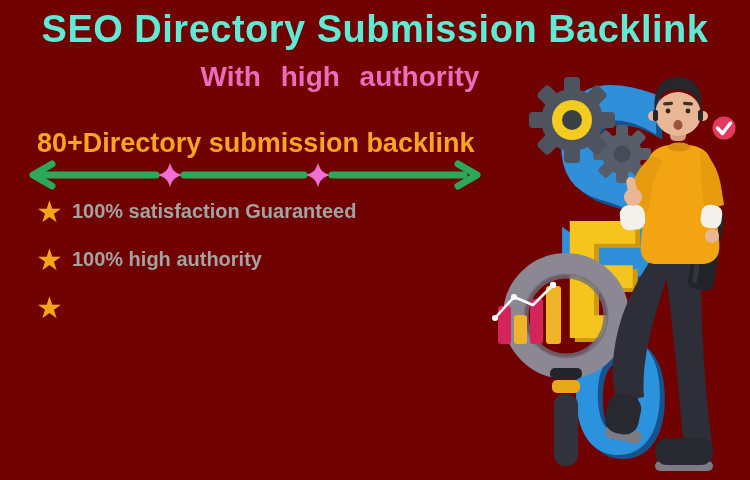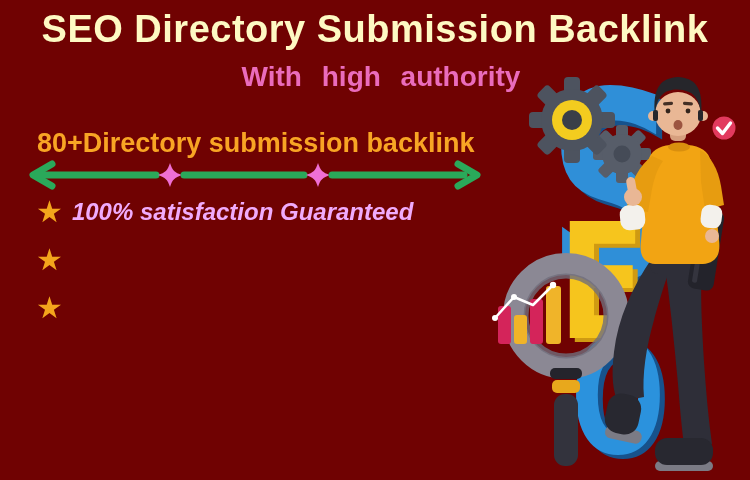--- a/index.html
+++ b/index.html
@@ -4,40 +4,40 @@
 <style>
   html,body{margin:0;padding:0;}
   body{
     width:750px;height:480px;overflow:hidden;
     background:#700202;
     font-family:"Liberation Sans",sans-serif;
   }
   .banner{position:relative;width:750px;height:480px;background:#700202;}
   .title{
     position:absolute;top:8px;left:0;width:100%;
-    text-align:center;color:#fef9c3;
+    text-align:center;color:#5eead4;
     font-size:38px;font-weight:bold;letter-spacing:.5px;white-space:nowrap;
   }
   .subtitle{
     position:absolute;top:61px;left:0;width:680px;
     text-align:center;color:#ea6cbc;
-    font-size:28px;font-weight:bold;word-spacing:12px;white-space:nowrap;padding-left:41px;
+    font-size:28px;font-weight:bold;word-spacing:12px;white-space:nowrap;
   }
   .offer{
     position:absolute;top:128px;left:37px;
     color:#f8a524;font-size:27px;font-weight:bold;white-space:nowrap;
   }
   .divider{position:absolute;top:158px;left:24px;}
   .features{
     position:absolute;top:194px;left:36px;
     display:flex;flex-direction:column;gap:13px;
   }
   .feature{display:flex;align-items:center;gap:9px;height:35px;}
   .feature .star{color:#f4a51c;font-size:30px;line-height:1;}
-  .feature .label{color:#f0abfc;font-size:24px;font-weight:bold;white-space:nowrap;font-style:italic;}
+  .feature .label{color:#a3a3a3;font-size:20px;font-weight:bold;white-space:nowrap;}
   .illo{position:absolute;left:480px;top:60px;}
   .illo text{
     font-family:"DejaVu Sans",sans-serif;
     font-weight:bold;text-anchor:middle;
   }
 </style>
 </head>
 <body>
 
 <div class="banner">
@@ -56,20 +56,21 @@
     <path d="M434,6 L453,17 L434,28" fill="none" stroke-width="7" stroke-linecap="round" stroke-linejoin="round" stroke="#2aa95a"></path>
   </svg>
 
   <div class="features">
     <div class="feature">
       <span class="star">★</span>
       <span class="label">100% satisfaction Guaranteed</span>
     </div>
     <div class="feature">
       <span class="star">★</span>
+      <span class="label">100% high authority</span>
     </div>
     <div class="feature">
       <span class="star">★</span>
     </div>
   </div>
 
   <svg class="illo" width="270" height="420" viewBox="480 60 270 420">
 
     <text x="619" y="283" font-size="260" textLength="130" lengthAdjust="spacingAndGlyphs" fill="#17528c">S</text>
     <text x="613" y="278" font-size="260" textLength="130" lengthAdjust="spacingAndGlyphs" fill="#2f8fd8">S</text>

